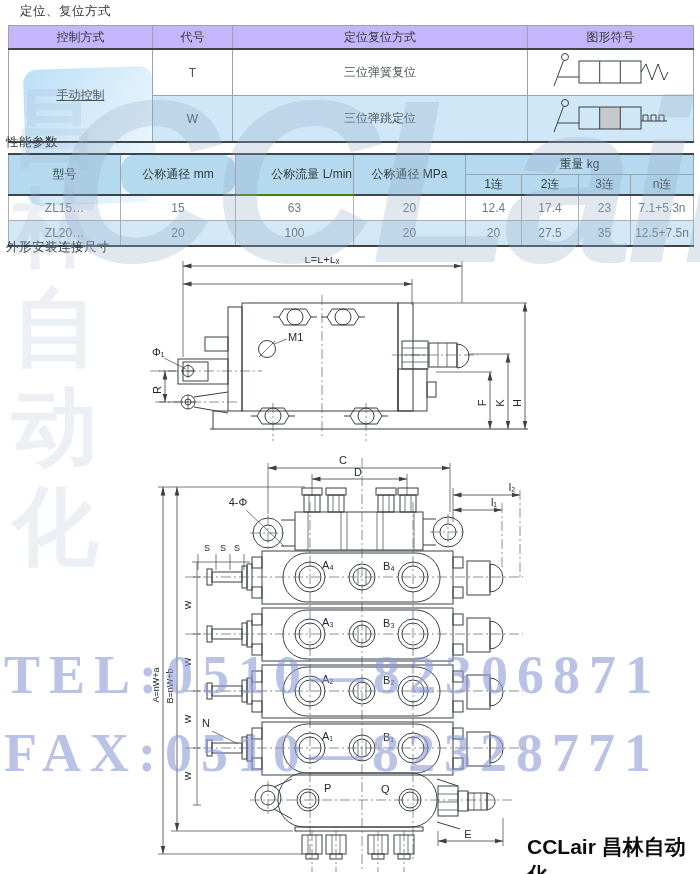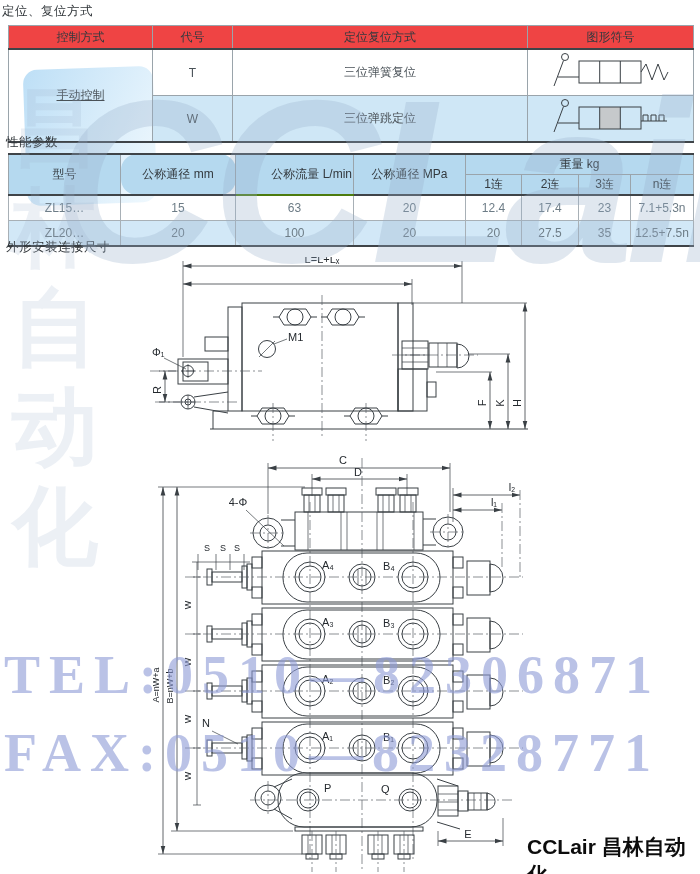--- a/index.html
+++ b/index.html
@@ -7,21 +7,21 @@
     width:700px; height:874px; position:relative; background:#ffffff;
     font-family:"Liberation Sans", sans-serif; overflow:hidden;
   }
   .abs { position:absolute; }
   .sec-title { font-size:12.5px; color:#2f3438; letter-spacing:0.5px; z-index:3; }
 
   
   table { border-collapse:collapse; table-layout:fixed; z-index:2; }
   .t1 { position:absolute; top:25px; left:8px; width:685px;
         border-top:1px solid #9aa4ab; border-bottom:2px solid #3f4448; }
-  .t1 th { background:#ef4444; border:1px solid #9aa4ab; border-bottom:2px solid #3f4448;
+  .t1 th { background:#c4b5fd; border:1px solid #9aa4ab; border-bottom:2px solid #3f4448;
            font-size:12px; font-weight:normal; color:#33393e; height:20px; }
   .t1 td { border:1px solid #9aa4ab; font-size:12px; color:#4a5258; text-align:center; }
   .t1 tr.rT td { height:43px; background:transparent; }
   .t1 tr.rW td { height:42px; background:#cfe7f6; }
   .t1 td.cm { background:transparent;text-decoration:underline; }
 
   .t2 { position:absolute; top:153px; left:8px; width:685px;
         border-top:2px solid #3f4448; border-bottom:2px solid #3f4448; }
   .t2 th { background:#b5d9ef; border:1px solid #9aa4ab; font-size:12px;
            font-weight:normal; color:#33393e; }
@@ -62,21 +62,21 @@
 </style>
 </head>
 <body>
 
 <div class="abs wm wm-patch"></div>
 <div class="abs wm wm-cn">昌林自动化</div>
 <div class="abs wm wm-logo">CCLair</div>
 <div class="abs wm wm-tel">TEL:0510—82306871</div>
 <div class="abs wm wm-fax">FAX:0510—82328771</div>
 
-<div class="abs sec-title" style="top:3px;left:2px;">定位、复位方式</div>
+<div class="abs sec-title" style="top:3px;left:20px;">定位、复位方式</div>
 
 <table class="t1">
   <colgroup>
       <col style="width:144px">
       <col style="width:80px">
       <col style="width:295px">
       <col style="width:166px">
     </colgroup>
   <tbody>
       <tr>

